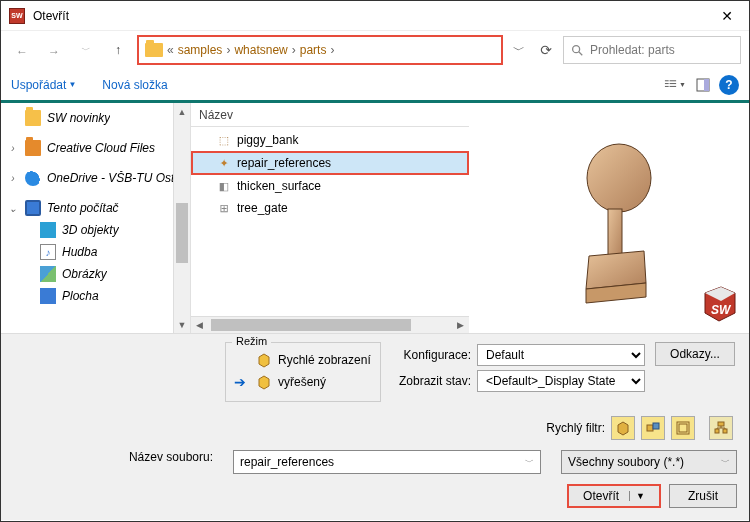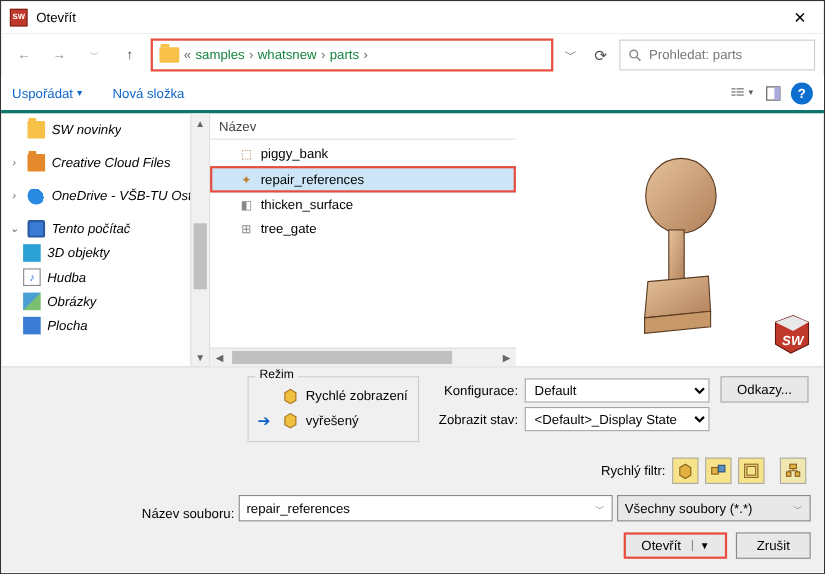--- a/index.html
+++ b/index.html
@@ -9,38 +9,38 @@
   .titlebar .app-icon { width: 16px; height: 16px; background: #c0392b; border: 1px solid #7a1f17; margin-right: 8px; display: flex; align-items: center; justify-content: center; color: #fff; font-size: 7px; font-weight: bold; }
   .titlebar .title { flex: 1; }
   .titlebar .close { font-size: 14px; padding: 0 8px; cursor: default; }
 
   .navrow { height: 38px; display: flex; align-items: center; padding: 4px 8px; gap: 6px; }
   .navbtn { width: 26px; height: 26px; display: flex; align-items: center; justify-content: center; color: #888; }
   .navbtn.active { color: #333; }
   .breadcrumb { flex: 1; border: 2px solid #e74c3c; height: 30px; display: flex; align-items: center; padding: 0 6px; gap: 4px; }
   .breadcrumb .folder-icon { width: 18px; height: 14px; background: #f6c049; border-radius: 1px; position: relative; }
   .breadcrumb .folder-icon::before { content:""; position:absolute; top:-3px; left:1px; width:8px; height:3px; background:#f6c049; border-radius:1px 1px 0 0; }
-  .crumb, .crumbsep { color: #15803d; }
+  .crumb, .crumbsep { color: #a16207; }
   .crumbsep { color: #666; }
   .dropbtn { width:20px; color:#666; text-align:center;}
   .refresh { width:22px; height:22px; display:flex; align-items:center; justify-content:center; color:#555; font-size:14px; }
   .search { width: 178px; height: 28px; border: 1px solid #ccc; display:flex; align-items:center; padding:0 6px; color:#777; gap:6px; }
   .search svg { width:14px; height:14px; }
 
   .toolbar { height: 34px; display:flex; align-items:center; padding:0 10px; border-bottom:3px solid #0f766e; background:#fff; gap:4px;}
   .toolbar .link { color:#1066c9; cursor:default; display:flex; align-items:center; gap:2px;}
   .toolbar .spacer { flex:1; }
   .viewbtn { width:24px; height:22px; border:1px solid transparent; display:flex; align-items:center; justify-content:center; color:#555;}
   .viewbtn svg { width:14px; height:14px; }
   .helpbtn { width:20px; height:20px; border-radius:50%; background:#0c6fcf; color:#fff; display:flex; align-items:center; justify-content:center; font-weight:bold; font-size:12px;}
 
   .body { display:flex; height: 230px; }
   .sidebar { width: 190px; border-right: 1px solid #e0e0e0; padding: 4px 0; overflow:hidden; position:relative;font-style:italic;}
   .tree-item { display:flex; align-items:center; height:22px; padding:0 6px 0 24px; gap:6px; white-space:nowrap; overflow:hidden; position:relative;}
-  .tree-item.sub { padding-left: 20px; }
+  .tree-item.sub { padding-left: 39px; }
   .tree-item .lbl { overflow:hidden; text-overflow:ellipsis; }
   .chevron { position:absolute; left:6px; font-size:10px; color:#666; width:12px; text-align:center;}
   .ico { width:16px; height:16px; flex:0 0 16px; }
   .ico.folder { background:#f6c049; border-radius:1px; position:relative;}
   .ico.folder::before{content:"";position:absolute;top:-3px;left:1px;width:7px;height:3px;background:#f6c049;border-radius:1px 1px 0 0;}
   .ico.folder.orange { background:#e58a2c;} .ico.folder.orange::before{background:#e58a2c;}
   .ico.cloud { background:radial-gradient(circle at 40% 60%, #2a8ae2 60%, transparent 61%); border-radius:50%;}
   .ico.pc { background:#3a7bd5; border:2px solid #2a5aa0; border-radius:2px;}
   .ico.obj { background:#2aa0d5;}
   .ico.doc { background:#fff; border:1px solid #888;}
@@ -74,21 +74,21 @@
   .config { float:left; margin-left: 8px; }
   .config-row { display:flex; align-items:center; height:26px; gap:6px;}
   .config-row .lbl { width:82px; text-align:right;}
   .config-row select { width:168px; height:22px; background:#fff; border:1px solid #a3a3a3; padding:0 4px;}
   .links-btn { float:left; margin-left:10px; height:24px; width:80px; border:1px solid #aaa; background:#e8e8e8; text-align:center; line-height:22px;}
 
   .filterrow { clear:both; padding-top: 14px; text-align:right; display:flex; justify-content:flex-end; align-items:center; gap:6px; padding-right:4px;}
   .filterrow .fbtn { width:24px; height:24px; border:1px solid #aaa; background:#f7e38a; display:flex; align-items:center; justify-content:center;}
   .filterrow .fbtn.last { margin-left:8px; background:#efe6b0;}
 
-  .filerow { display:flex; align-items:flex-end; gap:4px; margin-top:10px;}
+  .filerow { display:flex; align-items:flex-start; gap:20px; margin-top:10px;}
   .filerow .lbl { width: 200px; text-align:right;}
   .filerow .combo { flex:1; height:24px; border:1px solid #888; background:#fff; display:flex; align-items:center; padding:0 6px; justify-content:space-between;}
   .filerow .typecombo { width:176px; height:24px; border:1px solid #888; background:#e8e8e8; display:flex; align-items:center; padding:0 6px; justify-content:space-between;}
 
   .btnrow { display:flex; justify-content:flex-end; gap:8px; margin-top:10px;}
   .btn { height:24px; border:1px solid #888; background:#e8e8e8; padding:0 18px; display:flex; align-items:center;}
   .btn.open { border:2px solid #e74c3c; padding:0 14px;}
   .btn.open .split { border-left:1px solid #888; margin-left:10px; padding-left:6px; font-size:9px;}
 </style>
 </head>

